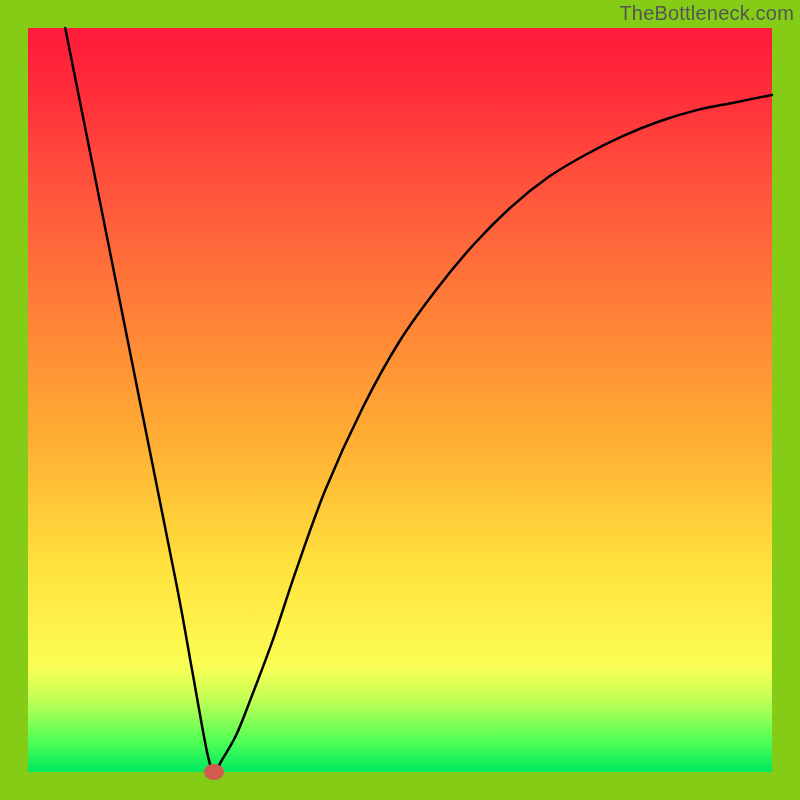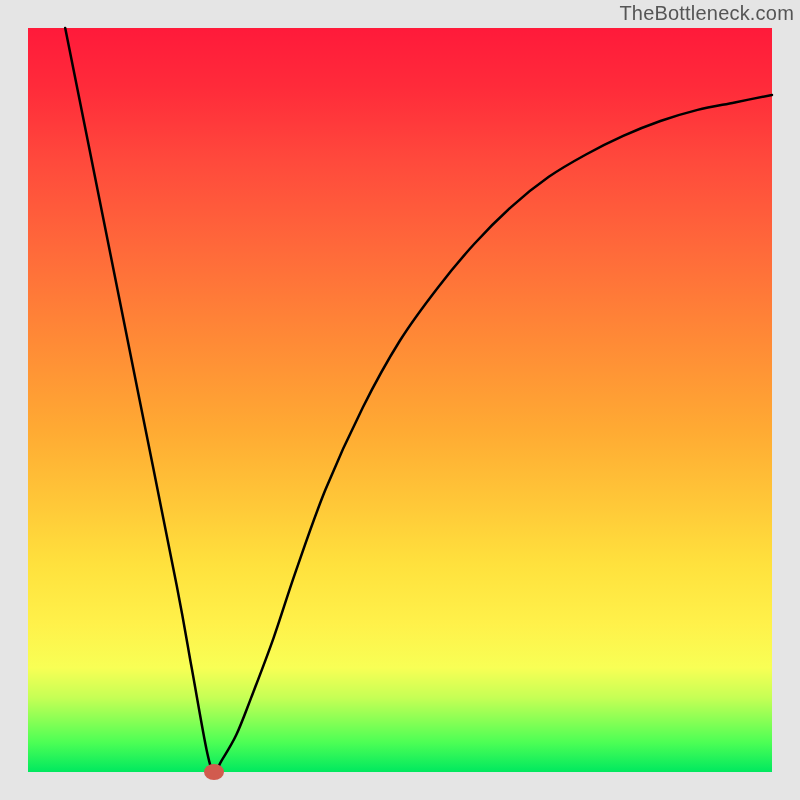--- a/index.html
+++ b/index.html
@@ -8,21 +8,21 @@
     width: 800px;
     height: 800px;
     background: #000;
     font-family: Arial, Helvetica, sans-serif;
     overflow: hidden;
   }
   .frame {
     position: relative;
     width: 800px;
     height: 800px;
-    background: #e5e5e5;
+    background: #84cc16;
   }
   .plot-area {
     position: absolute;
     left: 28px;
     top: 28px;
     width: 744px;
     height: 744px;
     
     background: linear-gradient(
       to bottom,

